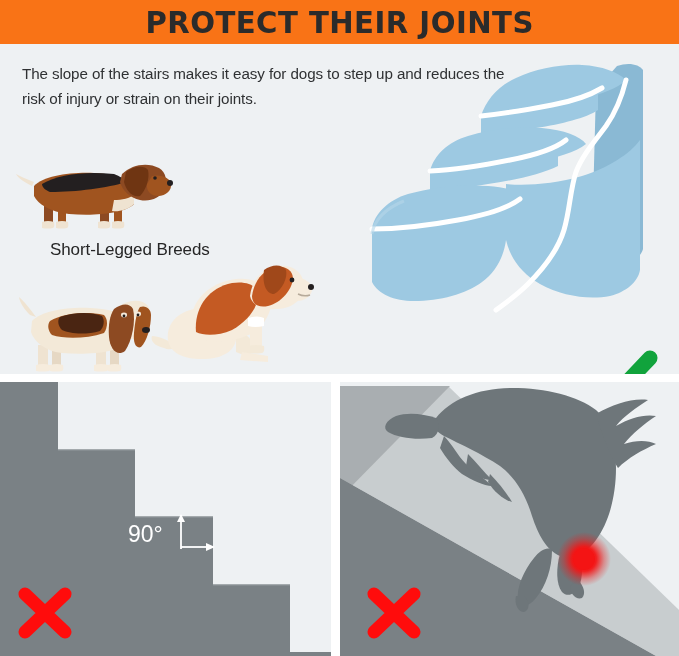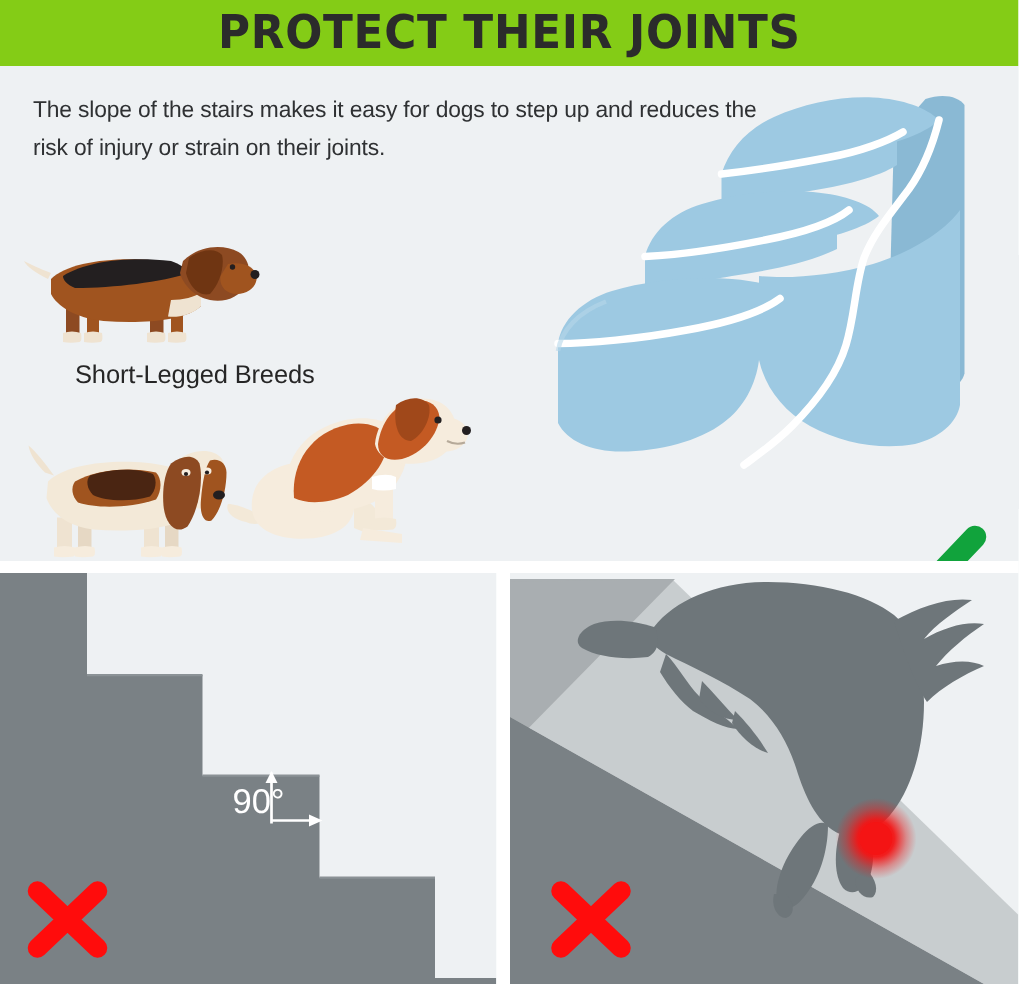--- a/index.html
+++ b/index.html
@@ -14,21 +14,21 @@
     overflow: hidden;
     font-family: "Liberation Sans", sans-serif;
     -webkit-font-smoothing: antialiased;
   }
 
   
   .header {
     position: absolute;
     left: 0; top: 0;
     width: 679px; height: 44px;
-    background: #84cc16;
+    background: #f97316;
     display: flex;
     align-items: center;
     justify-content: center;
   }
   .header-title {
     font-family: "DejaVu Sans", sans-serif;
     font-size: 31px;
     font-weight: 700;
     letter-spacing: 0.5px;
     color: #2b2b2b;
@@ -99,21 +99,20 @@
   }
 
   .angle-label {
     position: absolute;
     left: 128px; top: 521px;
     font-size: 23px;
     color: #ffffff;
     letter-spacing: 0px;
     font-weight: 400;
     z-index: 6;
-    margin-left: 27px;
   }
 
   svg { display: block; }
 </style>
 </head>
 <body>
 
 <div class="header">
   <div class="header-title">PROTECT THEIR JOINTS</div>
 </div>

